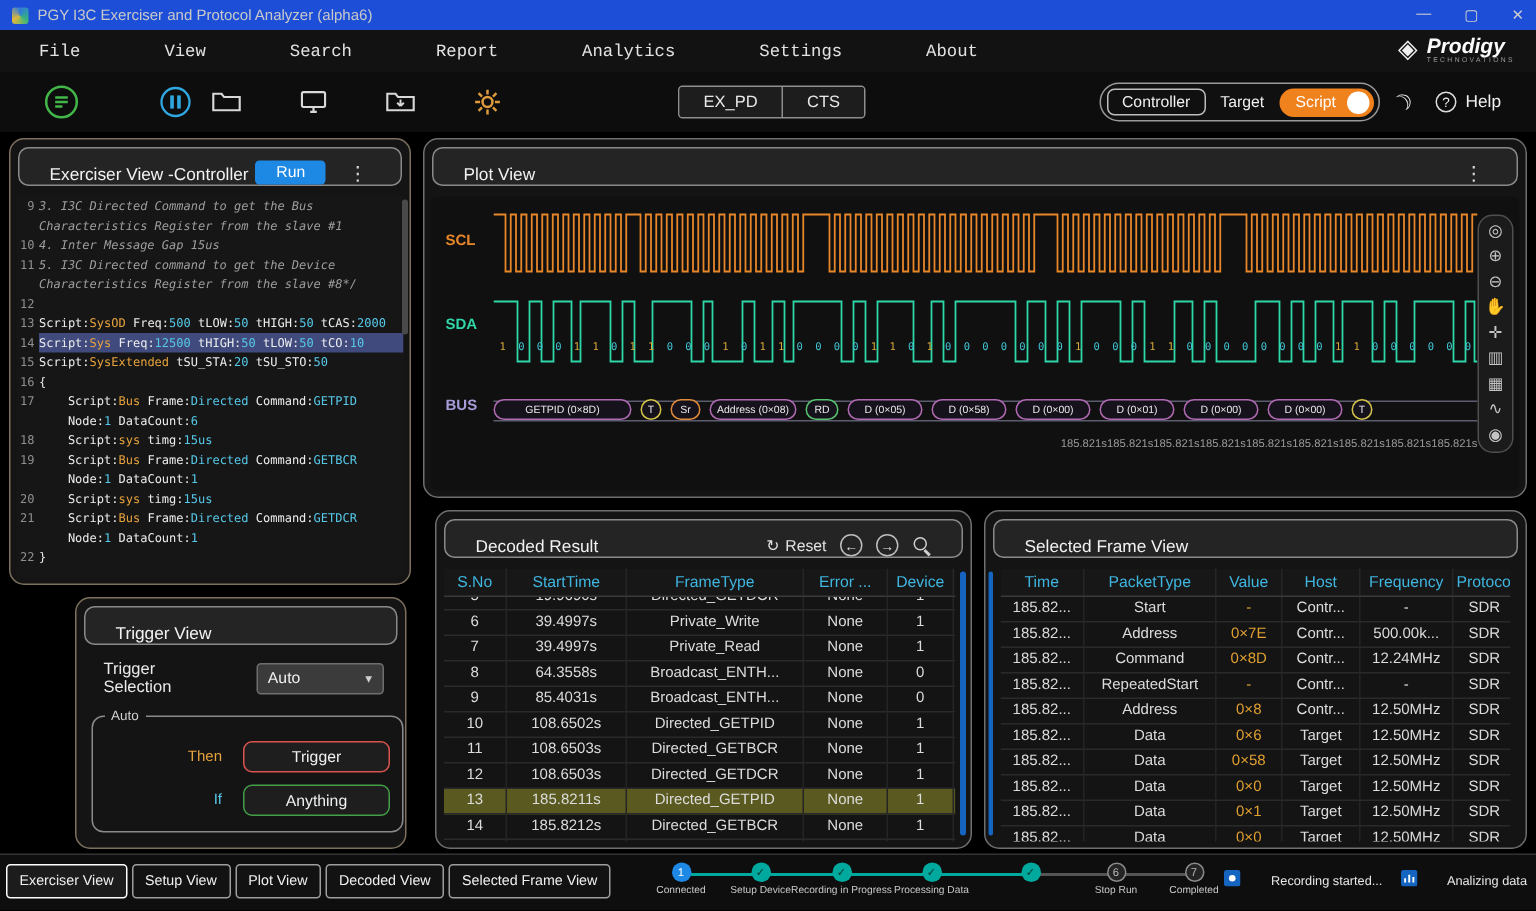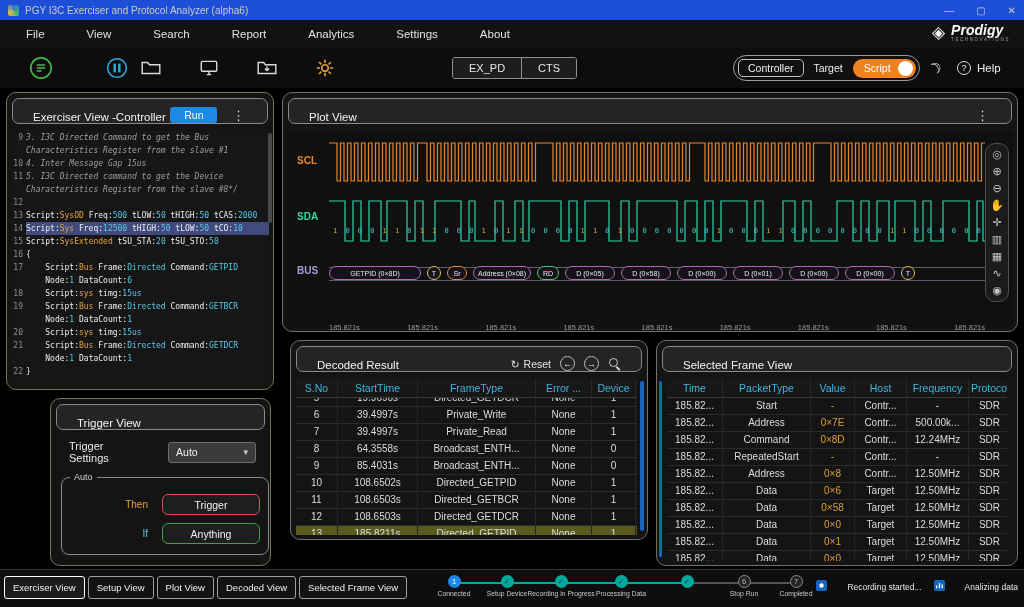--- a/index.html
+++ b/index.html
@@ -42,21 +42,21 @@
   .moon{position:absolute;left:928px;font-size:15px;color:#efefef;transform:rotate(145deg);}
   .help{position:absolute;left:957px;display:flex;align-items:center;gap:6px;font-size:11.5px;color:#f0f0f0;}
   .q-circle{width:14px;height:14px;border:1.3px solid #ddd;border-radius:50%;font-size:9px;
             display:flex;align-items:center;justify-content:center;}
 
   
   .panel{position:absolute;background:#141414;border:1px solid #6f6f6f;border-radius:10px;overflow:hidden;}
   .panel-exerciser{left:6px;top:92px;width:268px;height:298px;border-color:#7d705d;}
   .panel-trigger{left:6px;top:398px;width:221px;height:168px;border-color:#7d705d;margin-left:44px;}
   .panel-plot{left:282px;top:92px;width:736px;height:240px;}
-  .panel-decoded{left:290px;top:340px;width:358px;height:200px;}
+  .panel-decoded{left:290px;top:340px;width:358px;height:226px;}
   .panel-frame{left:656px;top:340px;width:362px;height:226px;}
   .panel-header{margin:5px;height:26px;background:#242424;border:1px solid #8a8a8a;border-radius:7px;
                 display:flex;align-items:flex-end;padding:0 20px;font-size:11.5px;color:#f2f2f2;}
   .kebab{margin-left:auto;color:#dcdcdc;font-size:13px;padding:0 2px;}
   .run-btn{margin-left:auto;background:#1e88e5;color:#fff;font-size:10.5px;border-radius:3px;
            padding:2px 14px;margin-right:8px;}
 
   
   .code-area{position:absolute;left:4px;right:4px;top:38px;bottom:4px;background:#161616;
              font-family:"DejaVu Sans Mono",monospace;font-size:8px;line-height:13px;overflow:hidden;}
@@ -88,22 +88,22 @@
   .wave-canvas{position:absolute;left:42px;top:8px;}
   .sda-bits{position:absolute;left:42px;top:96px;width:656px;display:flex;}
   .sda-bits span{flex:1;text-align:center;font-size:7px;font-family:"DejaVu Sans Mono",monospace;}
   .bit1{color:#d9a83c;} .bit0{color:#41c7d6;}
   .bus-lane{position:absolute;left:42px;top:134px;width:656px;height:16px;}
   .bus-rail{position:absolute;left:0;right:0;height:1px;background:#5c5c70;}
   .bus-pills{position:absolute;left:0;top:1px;display:flex;gap:6px;align-items:center;width:100%;}
   .bus-pill{height:14px;border:1px solid;border-radius:7px;background:#16121c;color:#e8e8e8;
             font-size:7px;display:flex;align-items:center;justify-content:center;white-space:nowrap;
             padding:0 3px;overflow:hidden;}
-  .plot-times{position:absolute;left:42px;top:160px;width:656px;display:flex;justify-content:space-between;
-              font-size:7.5px;color:#9a9a9a;margin-top:32px;}
+  .plot-times{position:absolute;left:42px;top:160px;width:656px;display:flex;justify-content:flex-end;
+              font-size:7.5px;color:#9a9a9a;}
   .plot-tools{position:absolute;right:4px;top:12px;width:24px;background:#1b1b1b;border:1px solid #4e4e4e;
               border-radius:10px;display:flex;flex-direction:column;align-items:center;padding:5px 0;gap:6px;}
   .plot-tool{font-size:11px;color:#c4c4c4;line-height:1;}
 
   
   .tbl-header{display:grid;font-size:10.5px;color:#3fb6e0;border-bottom:1px solid #3a3a3a;
               background:#171717;position:relative;z-index:2;}
   .tbl-header div{padding:3px 2px;text-align:center;border-right:1px solid #262626;overflow:hidden;white-space:nowrap;}
   .tbl-rows{overflow:hidden;position:relative;z-index:1;}
   .t-row{display:grid;font-size:10px;color:#dcdcdc;height:17px;border-bottom:1px solid #2a2a2a;}
@@ -153,21 +153,21 @@
     <div class="app-icon"></div>
     <span>PGY I3C Exerciser and Protocol Analyzer (alpha6)</span>
     <div class="win-controls">
       <span>—</span>
       <span>▢</span>
       <span>✕</span>
     </div>
   </div>
 
   <div class="menubar">
-    <div id="menu-items" style="display:flex;gap:34px;">
+    <div id="menu-items" style="display:flex;gap:48px;font-family:Liberation Mono, monospace;">
         <div class="menu-item">File</div>
         <div class="menu-item">View</div>
         <div class="menu-item">Search</div>
         <div class="menu-item">Report</div>
         <div class="menu-item">Analytics</div>
         <div class="menu-item">Settings</div>
         <div class="menu-item">About</div>
       </div>
     <div class="brand">
       <span class="brand-mark">◈</span>
@@ -264,21 +264,21 @@
         <div class="code-line"><span class="gutter">22</span><span class="txt"><span class="tok-w">}</span></span></div>
       </div>
     <div class="code-scrollbar"></div>
   </div>
 
   <div class="panel panel-trigger">
     <div class="panel-header">
       <span>Trigger View</span>
     </div>
     <div class="trig-row">
-      <span>Trigger Settings</span>
+      <span>Trigger Selection</span>
       <span class="select-box">
         <span>Auto</span>
         <span class="chev">▾</span>
       </span>
     </div>
     <fieldset class="trig-fieldset">
       <legend>Auto</legend>
       <div class="cond-row">
         <span class="cond-label then-label">Then</span>
         <span class="cond-btn btn-trigger">Trigger</span>

